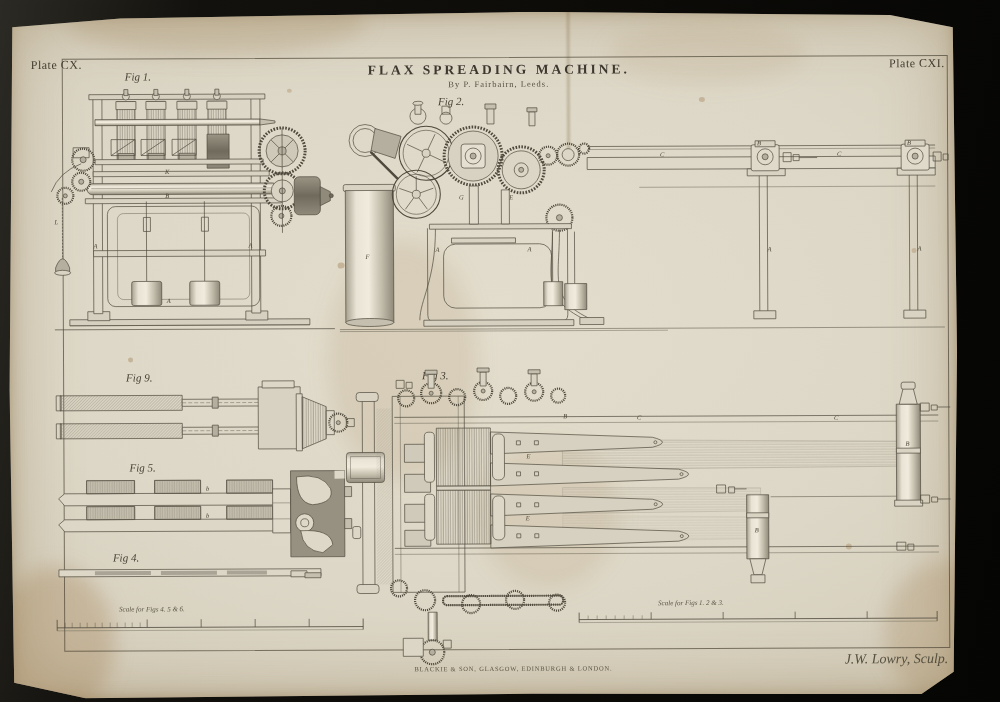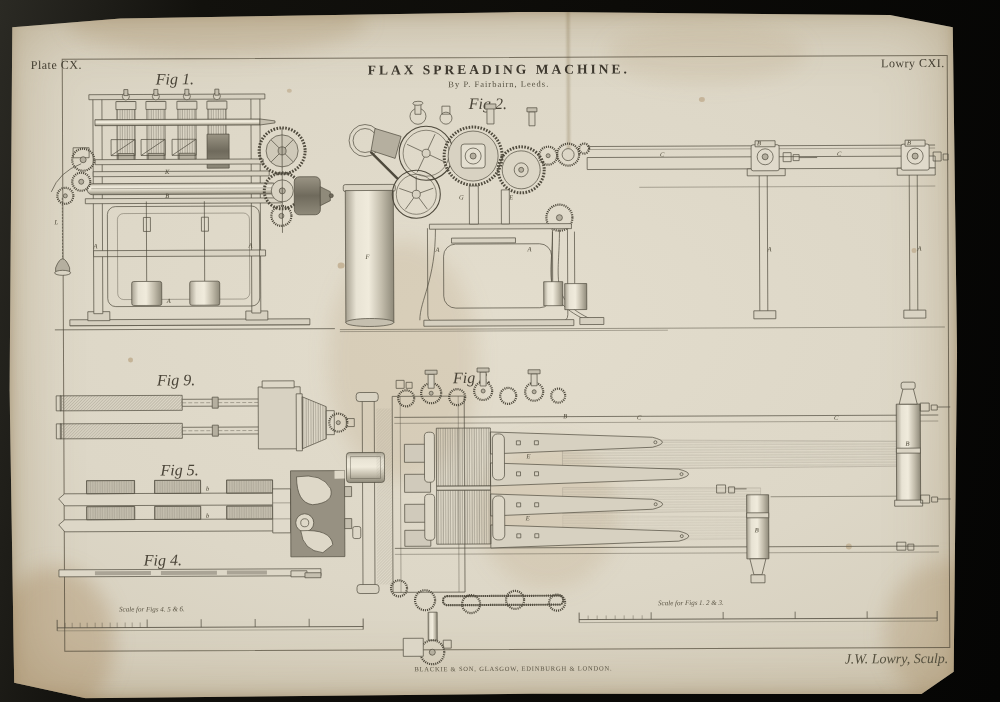--- a/index.html
+++ b/index.html
@@ -12,21 +12,21 @@
          box-shadow:inset 0 0 70px rgba(140,115,70,.45), inset 0 0 16px rgba(120,90,50,.5), 0 0 18px rgba(0,0,0,.8);
          clip-path:polygon(0.6% 2.2%, 12% 1%, 55% 0.3%, 93% 1%, 99.6% 2.8%, 99.9% 50%, 99.4% 96.5%, 96% 99.7%, 55% 99.4%, 8% 99.8%, 0.5% 97.5%, 0.15% 55%);}
   .stain{position:absolute;border-radius:50%;filter:blur(10px);pointer-events:none;}
   .dot{position:absolute;border-radius:50%;pointer-events:none;}
   .frame{position:absolute;left:55px;top:47px;width:884px;height:591px;
          border:1px solid rgba(75,68,52,.7);}
   .txt{position:absolute;color:#433e31;white-space:nowrap;}
   .plate{font-size:12px;letter-spacing:.5px;}
   .title{left:242px;top:52px;width:500px;text-align:center;font-size:13.5px;font-weight:700;letter-spacing:3px;color:#3d382e;}
   .byline{left:242px;top:69px;width:500px;text-align:center;font-size:8.5px;letter-spacing:1px;color:#555040;}
-  .figlabel{width:100px;text-align:center;font-style:italic;font-size:16px;color:#4a4438;}
+  .figlabel{width:100px;text-align:left;font-style:italic;font-size:11px;color:#4a4438;}
   .scalecap{width:160px;text-align:left;font-style:italic;font-size:7px;color:#5a5444;}
   .imprint{left:304px;top:655px;width:400px;text-align:center;font-size:6.5px;letter-spacing:.8px;color:#5a5444;}
   .engraver{left:789px;top:643px;width:150px;text-align:right;font-style:italic;font-size:14px;color:#55503f;}
   .art{position:absolute;left:-8px;top:-10px;width:1000px;height:702px;}
   .teeth{stroke-dasharray:1.6 1.4;stroke-width:3;fill:none;}
   .teeth-s{stroke-dasharray:1.1 1;stroke-width:2.2;fill:none;}
   #part-labels{position:absolute;left:-8px;top:-10px;width:1000px;height:702px;pointer-events:none;}
   .part-label{position:absolute;transform:translate(-50%,-50%);font-family:"Liberation Serif",serif;
               font-style:italic;font-size:6.5px;color:#4a4535;}
 </style>
@@ -46,21 +46,21 @@
     <div class="dot" style="left:330px;top:252px;width:7px;height:6px;background:rgba(140,95,40,.3);"></div>
     <div class="dot" style="left:692px;top:88px;width:6px;height:5px;background:rgba(140,95,40,.28);"></div>
     <div class="dot" style="left:120px;top:346px;width:5px;height:5px;background:rgba(140,95,40,.3);"></div>
     <div class="dot" style="left:837px;top:535px;width:6px;height:6px;background:rgba(140,95,40,.26);"></div>
     <div class="dot" style="left:280px;top:78px;width:5px;height:4px;background:rgba(140,95,40,.25);"></div>
     <div class="dot" style="left:904px;top:240px;width:5px;height:5px;background:rgba(140,95,40,.25);"></div>
 
     <div class="frame"></div>
 
     <span class="txt plate" style="left:24px;top:46px;">Plate CX.</span>
-    <span class="txt plate" style="right:12px;top:48px;">Lowry CXI.</span>
+    <span class="txt plate" style="right:12px;top:48px;">Plate CXI.</span>
     <span class="txt title">FLAX SPREADING MACHINE.</span>
     <span class="txt byline">By P. Fairbairn, Leeds.</span>
 
     <span class="txt figlabel" style="left:118px;top:59px;">Fig 1.</span>
     <span class="txt figlabel" style="left:431px;top:85px;">Fig 2.</span>
     <span class="txt figlabel" style="left:414px;top:359px;">Fig 3.</span>
     <span class="txt figlabel" style="left:118px;top:360px;">Fig 9.</span>
     <span class="txt figlabel" style="left:121px;top:450px;">Fig 5.</span>
     <span class="txt figlabel" style="left:104px;top:540px;">Fig 4.</span>
 

